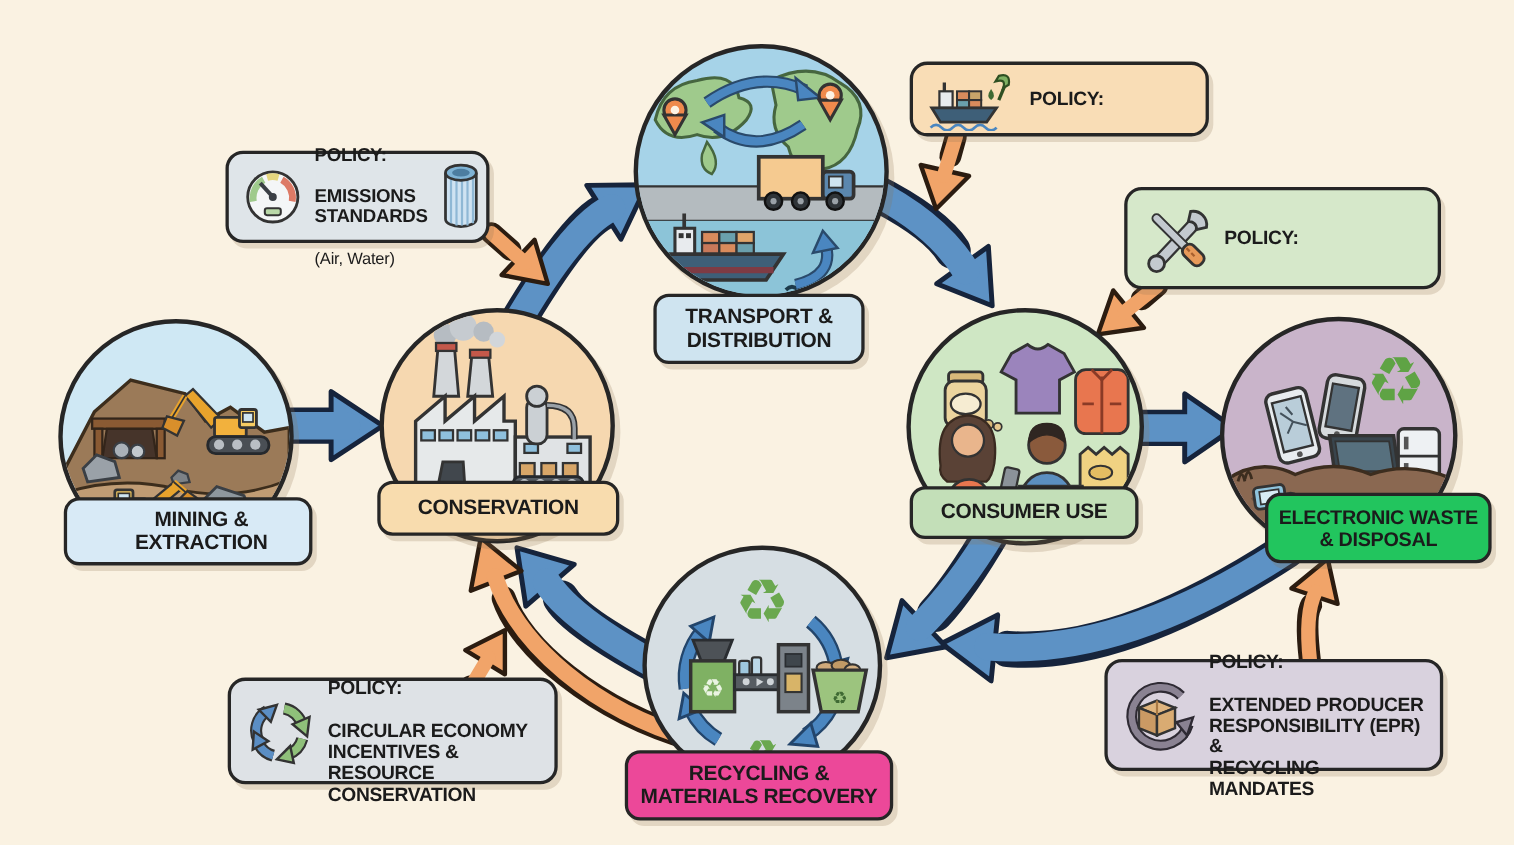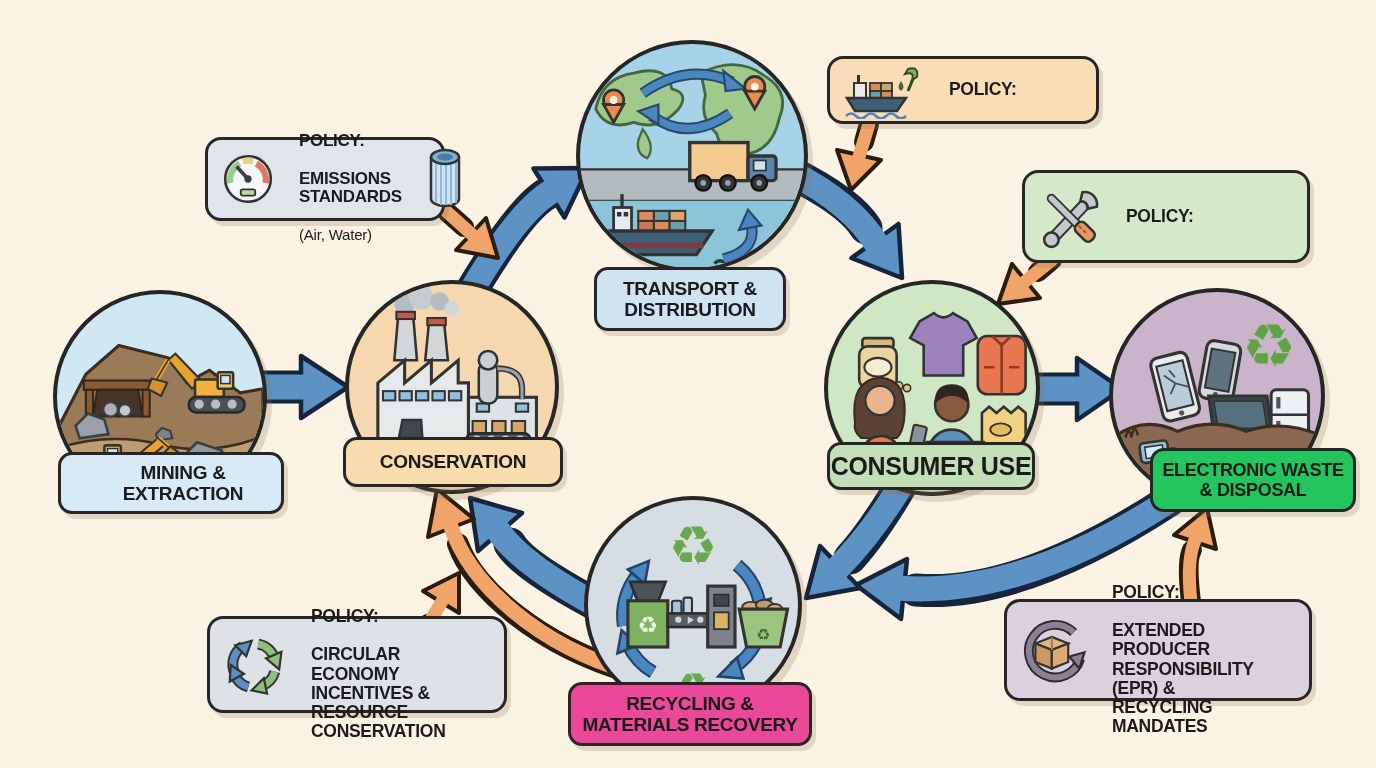--- a/index.html
+++ b/index.html
@@ -26,21 +26,21 @@
   .node svg{position:absolute;left:0;top:0;width:100%;height:100%;}
   .pill{
     position:absolute;z-index:3;border:3px solid #262626;border-radius:14px;
     display:flex;align-items:center;justify-content:center;text-align:center;
     font-weight:bold;letter-spacing:-.3px;line-height:1.12;
     box-shadow:4px 5px 0 rgba(140,115,80,.22);
     white-space:pre-line;
   }
   .policy{
     position:absolute;z-index:3;border:3px solid #262626;border-radius:16px;
-    display:flex;align-items:center;gap:23px;padding:8px 12px;box-sizing:border-box;
+    display:flex;align-items:center;gap:10px;padding:8px 12px;box-sizing:border-box;
     box-shadow:4px 5px 0 rgba(140,115,80,.22);
   }
   .policy .ptxt{font-weight:bold;letter-spacing:-.3px;line-height:1.1;white-space:pre-line;}
   .policy .pnote{font-weight:normal;font-size:15px;letter-spacing:-.2px;}
   .picon{flex:0 0 auto;display:flex;align-items:center;justify-content:center;}
 </style>
 </head>
 <body>
 
 <svg id="arrows" width="1376" height="768" viewBox="0 0 1376 768">
@@ -386,21 +386,21 @@
       <text x="167" y="133" font-size="15" text-anchor="middle" fill="#3f6a33">♻</text>
     </g>
   </svg>
 </div>
 
 <div class="pill" style="left:58px;top:452px;width:196px;height:56px;background:#d8eaf6;font-size:19px;padding-left:24px;">MINING &amp;
 EXTRACTION</div>
 <div class="pill" style="left:343px;top:437px;width:214px;height:44px;background:#f8dcae;font-size:19px;">CONSERVATION</div>
 <div class="pill" style="left:594px;top:267px;width:186px;height:58px;background:#cfe4f0;font-size:19px;">TRANSPORT &amp;
 DISTRIBUTION</div>
-<div class="pill" style="left:827px;top:442px;width:202px;height:42px;background:#c3dfb8;font-size:25px;">CONSUMER USE</div>
+<div class="pill" style="left:827px;top:442px;width:202px;height:42px;background:#c3dfb8;font-size:19px;">CONSUMER USE</div>
 <div class="pill" style="left:1113px;top:448px;width:200px;height:58px;background:#22c55e;font-size:18px;margin-left:37px;">ELECTRONIC WASTE
 &amp; DISPOSAL</div>
 <div class="pill" style="left:568px;top:682px;width:238px;height:58px;background:#ec4899;font-size:19px;">RECYCLING &amp;
 MATERIALS RECOVERY</div>
 
 <div class="policy" style="left:205px;top:137px;width:240px;height:84px;background:#dfe5e9;">
   <div class="picon">
     <svg width="56" height="56" viewBox="0 0 54 54">
       <circle cx="27" cy="27" r="22" fill="#f4f6f7" stroke="#333" stroke-width="2.5"></circle>
       <path d="M10,31 A18,18 0 0 1 19,12" stroke="#9fca8c" stroke-width="6" fill="none"></path>

